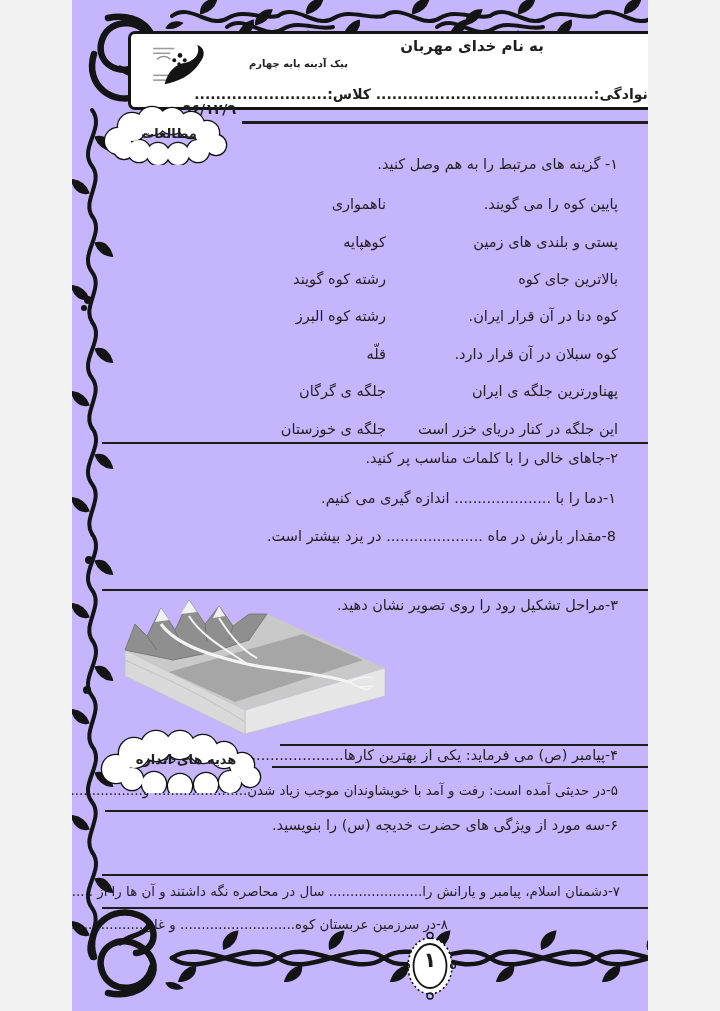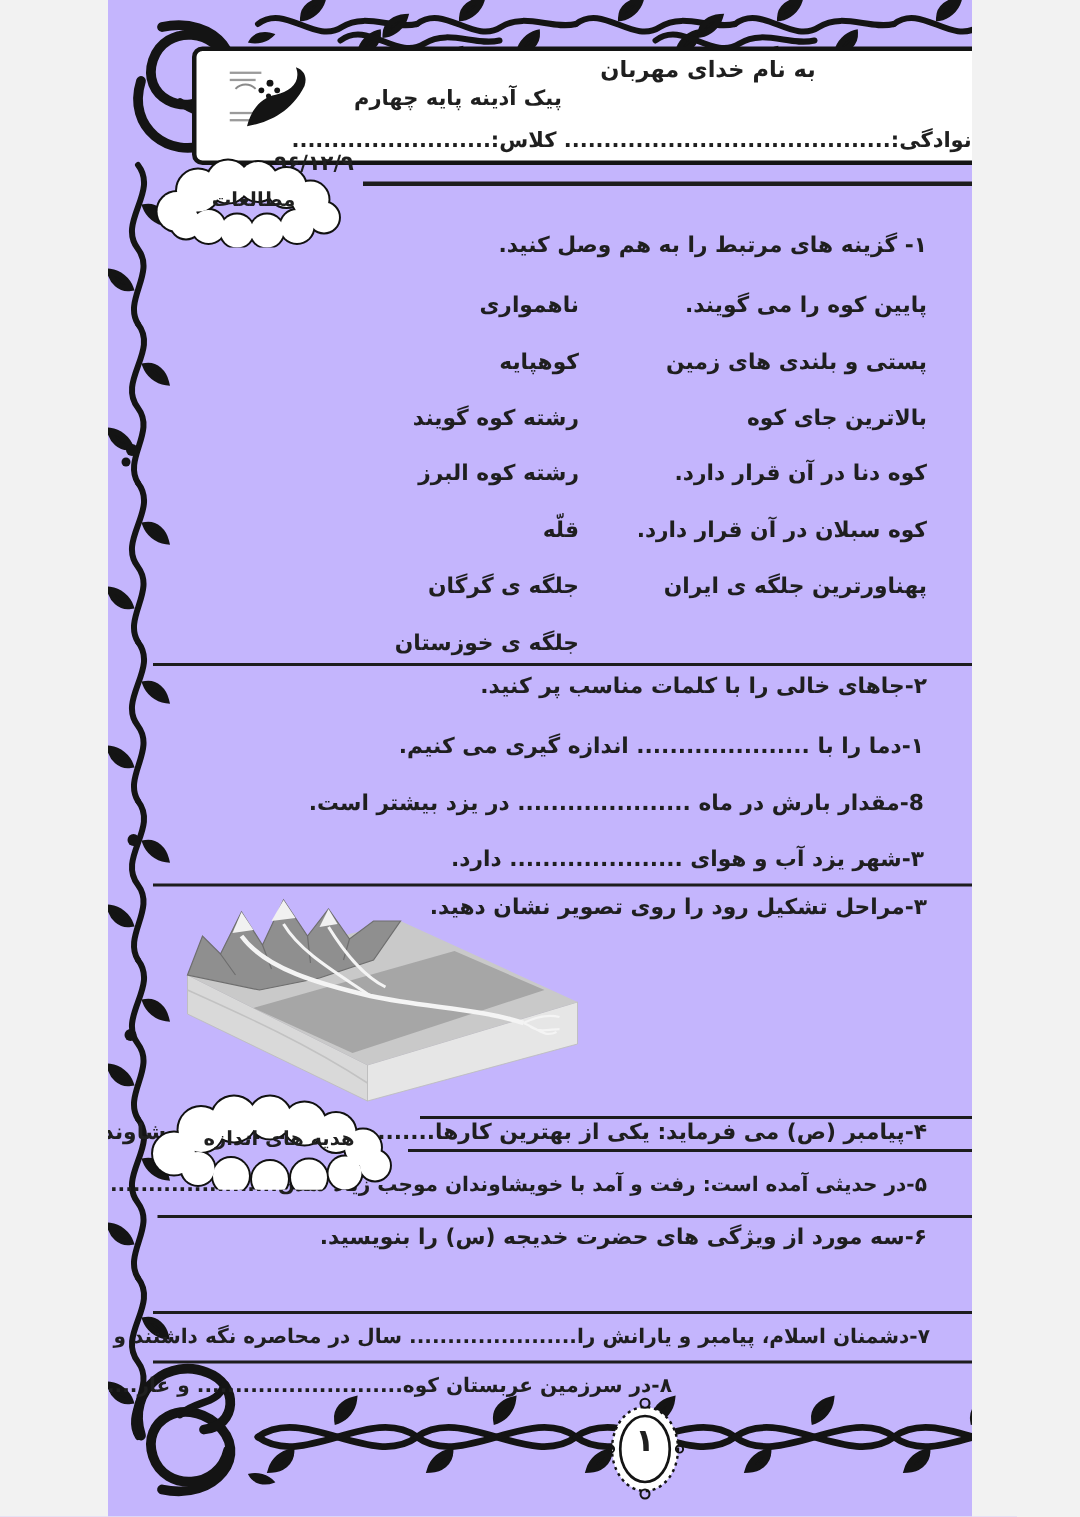--- a/index.html
+++ b/index.html
@@ -13,21 +13,21 @@
   
   .header-box{
     position:absolute;left:56px;top:31px;width:606px;height:73px;
     border:3px solid #141414;border-radius:7px;background:#fff;z-index:3;
   }
   .bismillah{
     position:absolute;top:3px;left:50%;transform:translateX(calc(-50% + 38px));
     font-weight:bold;font-size:15px;direction:rtl;white-space:nowrap;
   }
   .sheet-title{
-    position:absolute;top:24px;left:105px;font-weight:bold;font-size:14px;
+    position:absolute;top:24px;left:118px;font-weight:bold;font-size:10px;
     direction:rtl;white-space:nowrap;
   }
   .logo{position:absolute;}
   .logo-left{left:20px;top:8px;}
   .logo-right{right:12px;top:7px;}
   .date{position:absolute;left:52px;top:67px;font-weight:bold;font-size:14px;direction:rtl;}
   .nameline{
     position:absolute;right:9px;top:52px;font-weight:bold;font-size:14px;
     direction:rtl;white-space:nowrap;
   }
@@ -38,21 +38,21 @@
   .cloud-label{
     position:absolute;left:0;top:0;width:100%;height:100%;
     display:flex;align-items:center;justify-content:center;
     font-weight:bold;font-size:13px;direction:rtl;
   }
   .cloud-stroke{stroke:#111;stroke-width:2.6;fill:#fff;}
   .cloud-fill{fill:#fff;stroke:none;}
   
   .r{
     position:absolute;direction:rtl;text-align:left;white-space:nowrap;
-    font-size:14.5px;z-index:2;font-weight:bold;
+    font-size:14.5px;z-index:2;
   }
   .sm{font-size:13.4px;}
   
   .hl{position:absolute;height:2px;background:#1d1d1d;z-index:2;}
   
   .fig{position:absolute;left:45px;top:594px;z-index:2;}
   
   .pn-svg{position:absolute;left:322px;top:929px;z-index:4;}
   .pageno{
     position:absolute;left:322px;top:948px;width:72px;text-align:center;
@@ -220,32 +220,32 @@
   <div class="hl" style="top:907px;left:30px;width:668px"></div>
 
   <div class="r" style="top:156px;right:30px">۱- گزینه های مرتبط را به هم وصل کنید.</div>
 
   <div class="r" style="top:196px;right:30px">پایین کوه را می گویند.</div>
   <div class="r" style="top:196px;right:262px">ناهمواری</div>
   <div class="r" style="top:234px;right:30px">پستی و بلندی های زمین</div>
   <div class="r" style="top:234px;right:262px">کوهپایه</div>
   <div class="r" style="top:271px;right:30px">بالاترین جای کوه</div>
   <div class="r" style="top:271px;right:262px">رشته کوه گویند</div>
-  <div class="r" style="top:308px;right:30px">کوه دنا در آن قرار دارد.</div>
+  <div class="r" style="top:308px;right:30px">کوه دنا در آن قرار ایران.</div>
   <div class="r" style="top:308px;right:262px">رشته کوه البرز</div>
   <div class="r" style="top:346px;right:30px">کوه سبلان در آن قرار دارد.</div>
   <div class="r" style="top:346px;right:262px">قلّه</div>
   <div class="r" style="top:383px;right:30px">پهناورترین جلگه ی ایران</div>
   <div class="r" style="top:383px;right:262px">جلگه ی گرگان</div>
+  <div class="r" style="top:421px;right:30px">این جلگه در کنار دریای خزر است</div>
   <div class="r" style="top:421px;right:262px">جلگه ی خوزستان</div>
 
   <div class="r" style="top:450px;right:30px">۲-جاهای خالی را با کلمات مناسب پر کنید.</div>
   <div class="r" style="top:490px;right:32px">۱-دما را با ..................... اندازه گیری می کنیم.</div>
   <div class="r" style="top:528px;right:32px">8-مقدار بارش در ماه ..................... در یزد بیشتر است.</div>
-  <div class="r" style="top:565px;right:32px">۳-شهر یزد آب و هوای ..................... دارد.</div>
 
   <div class="r" style="top:597px;right:30px">۳-مراحل تشکیل رود را روی تصویر نشان دهید.</div>
   <svg class="fig" width="272" height="142" viewBox="0 0 272 142">
     <polygon points="128,116 268,74 268,102 128,140" fill="#e6e6e6" stroke="#bdbdbd" stroke-width="0.6"></polygon>
     <polygon points="8,56 128,116 128,140 8,82" fill="#d9d9d9" stroke="#bdbdbd" stroke-width="0.6"></polygon>
     <polygon points="8,56 150,20 268,74 128,116" fill="#c9c9c9"></polygon>
     <polygon points="52,78 186,40 246,66 118,108" fill="#a6a6a6"></polygon>
     <polygon points="8,56 18,30 30,42 44,14 58,36 72,6 88,30 102,12 116,32 132,20 150,20 132,46 96,58 56,66" fill="#8f8f8f" stroke="#6e6e6e" stroke-width="0.8"></polygon>
     <polygon points="44,14 52,26 38,28" fill="#f1f1f1"></polygon>
     <polygon points="72,6 80,18 64,20" fill="#f1f1f1"></polygon>

